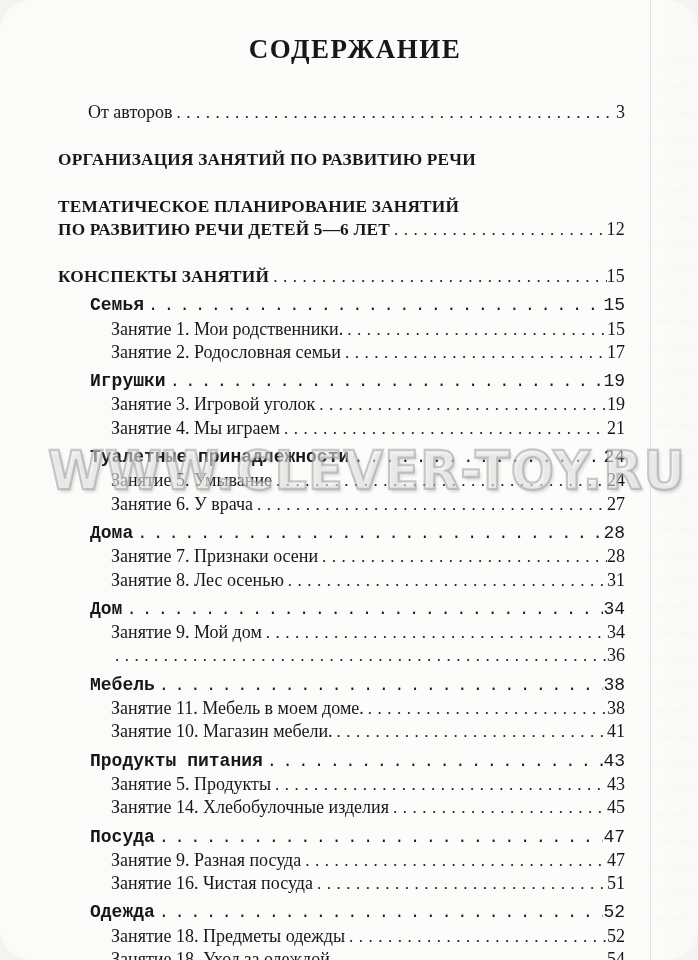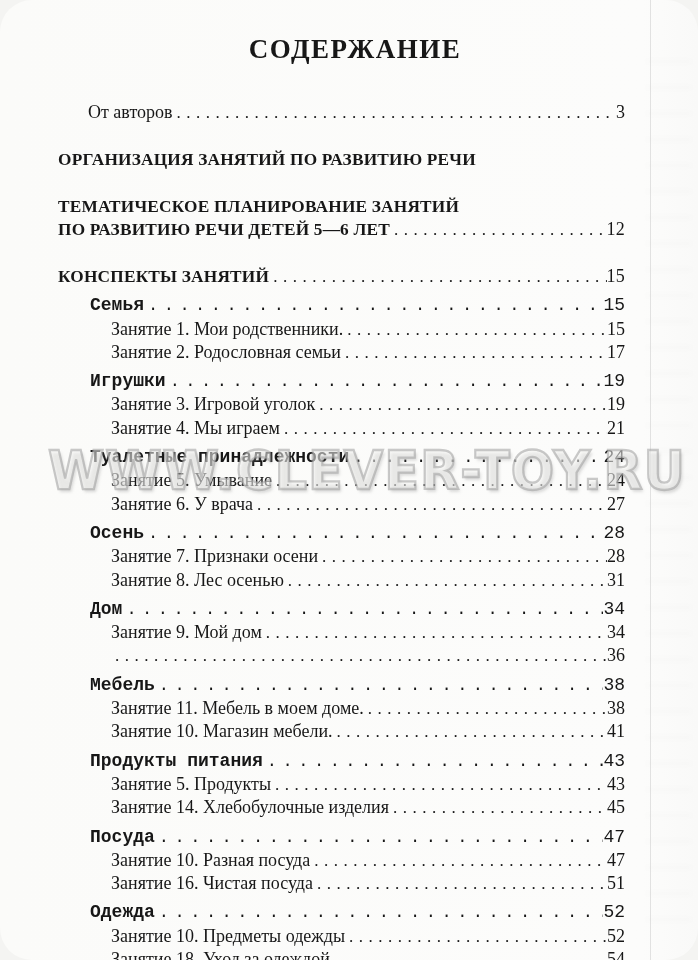--- a/index.html
+++ b/index.html
@@ -182,21 +182,21 @@
       </div>
       <div class="entry lesson">
         <div class="row">
           <span class="label">Занятие 6. У врача</span>
           <span class="leader"></span>
           <span class="pg">27</span>
         </div>
       </div>
       <div class="entry section">
         <div class="row">
-          <span class="label">Осень</span>
+          <span class="label">Дома</span>
           <span class="leader"></span>
           <span class="pg">28</span>
         </div>
       </div>
       <div class="entry lesson">
         <div class="row">
           <span class="label">Занятие 7. Признаки осени</span>
           <span class="leader"></span>
           <span class="pg">28</span>
         </div>
@@ -272,42 +272,42 @@
       </div>
       <div class="entry section">
         <div class="row">
           <span class="label">Посуда</span>
           <span class="leader"></span>
           <span class="pg">47</span>
         </div>
       </div>
       <div class="entry lesson">
         <div class="row">
-          <span class="label">Занятие 10. Разная посуда</span>
+          <span class="label">Занятие 9. Разная посуда</span>
           <span class="leader"></span>
           <span class="pg">47</span>
         </div>
       </div>
       <div class="entry lesson">
         <div class="row">
           <span class="label">Занятие 16. Чистая посуда</span>
           <span class="leader"></span>
           <span class="pg">51</span>
         </div>
       </div>
       <div class="entry section">
         <div class="row">
           <span class="label">Одежда</span>
           <span class="leader"></span>
           <span class="pg">52</span>
         </div>
       </div>
       <div class="entry lesson">
         <div class="row">
-          <span class="label">Занятие 10. Предметы одежды</span>
+          <span class="label">Занятие 18. Предметы одежды</span>
           <span class="leader"></span>
           <span class="pg">52</span>
         </div>
       </div>
       <div class="entry lesson">
         <div class="row">
           <span class="label">Занятие 18. Уход за одеждой.</span>
           <span class="leader"></span>
           <span class="pg">54</span>
         </div>

